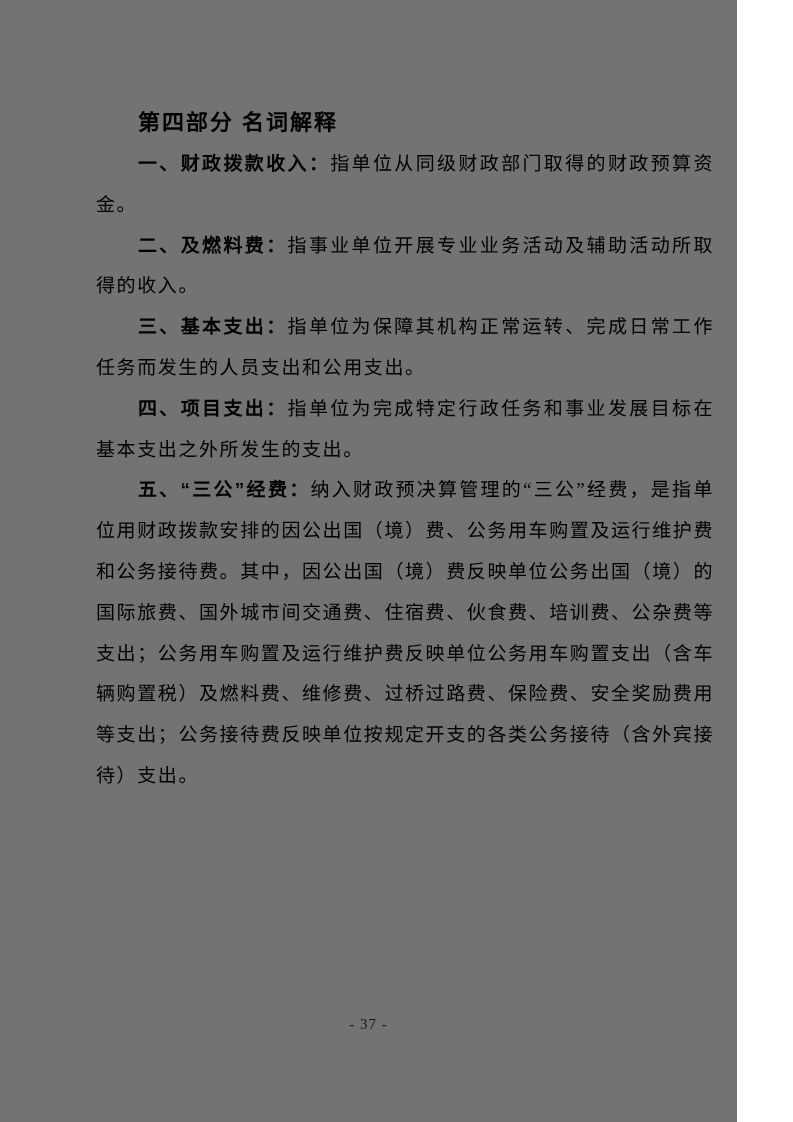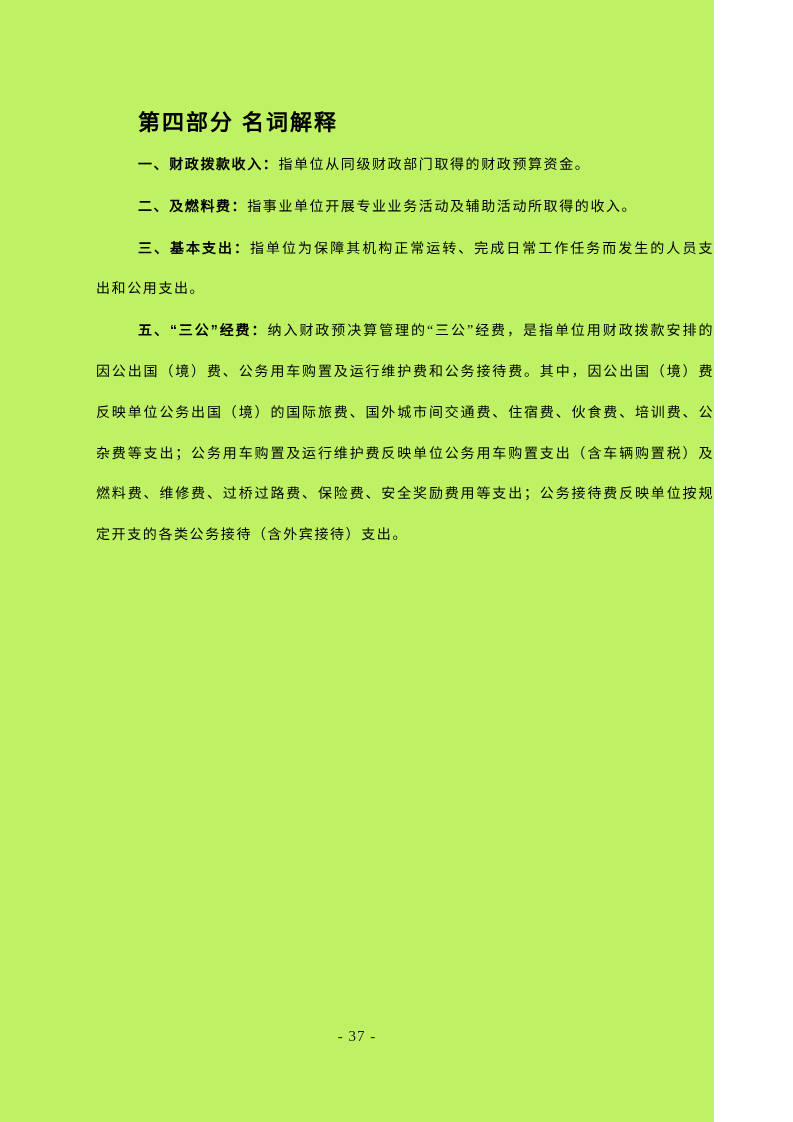--- a/index.html
+++ b/index.html
@@ -4,43 +4,44 @@
 <style>
   html, body {
     margin: 0;
     padding: 0;
     background: #ffffff;
   }
   .page {
     position: relative;
     width: 714px;
     height: 1122px;
-    background: #bef264;
+    background: #737373;
     color: #000000;
     overflow: hidden;
     font-family: "Liberation Serif", "DejaVu Serif", serif;
+    padding-left: 23px;
   }
   .content {
     position: absolute;
     left: 96px;
     top: 102px;
     width: 618px;
   }
   .heading {
     margin: 0 0 0 42px;
     font-family: "Liberation Sans", "DejaVu Sans", sans-serif;
     font-weight: bold;
     font-size: 22px;
     line-height: 42px;
     letter-spacing: 2px;
     white-space: pre;
   }
   .para {
     margin: 0;
-    font-size: 14px;
+    font-size: 19px;
     line-height: 40.8px;
     letter-spacing: 1.6px;
     text-indent: 42px;
     text-align: justify;
     text-justify: inter-character;
     word-break: normal;
     overflow-wrap: break-word;
   }
   .term {
     font-family: "Liberation Sans", "DejaVu Sans", sans-serif;
@@ -52,37 +53,37 @@
   }
   .footer {
     position: absolute;
     left: 0;
     right: 0;
     top: 1016px;
     text-align: center;
     font-size: 15px;
     letter-spacing: 1px;
     color: #1a1a1a;
-    margin-top: 12px;
   }
 </style>
 </head>
 <body>
 
 <div class="page">
   <div class="content">
 
     <h1 class="heading">第四部分 名词解释</h1>
 
     <p class="para"><span class="term">一、财政拨款收入：</span><span class="def">指单位从同级财政部门取得的财政预算资金。</span></p>
 
     <p class="para"><span class="term">二、及燃料费：</span><span class="def">指事业单位开展专业业务活动及辅助活动所取得的收入。</span></p>
 
     <p class="para"><span class="term">三、基本支出：</span><span class="def">指单位为保障其机构正常运转、完成日常工作任务而发生的人员支出和公用支出。</span></p>
 
+    <p class="para"><span class="term">四、项目支出：</span><span class="def">指单位为完成特定行政任务和事业发展目标在基本支出之外所发生的支出。</span></p>
 
     <p class="para"><span class="term">五、“三公”经费：</span><span class="def">纳入财政预决算管理的“三公”经费，是指单位用财政拨款安排的因公出国（境）费、公务用车购置及运行维护费和公务接待费。其中，因公出国（境）费反映单位公务出国（境）的国际旅费、国外城市间交通费、住宿费、伙食费、培训费、公杂费等支出；公务用车购置及运行维护费反映单位公务用车购置支出（含车辆购置税）及燃料费、维修费、过桥过路费、保险费、安全奖励费用等支出；公务接待费反映单位按规定开支的各类公务接待（含外宾接待）支出。</span></p>
 
 
   </div>
 
   <div class="footer">
     <span>- 37 -</span>
   </div>
 </div>

